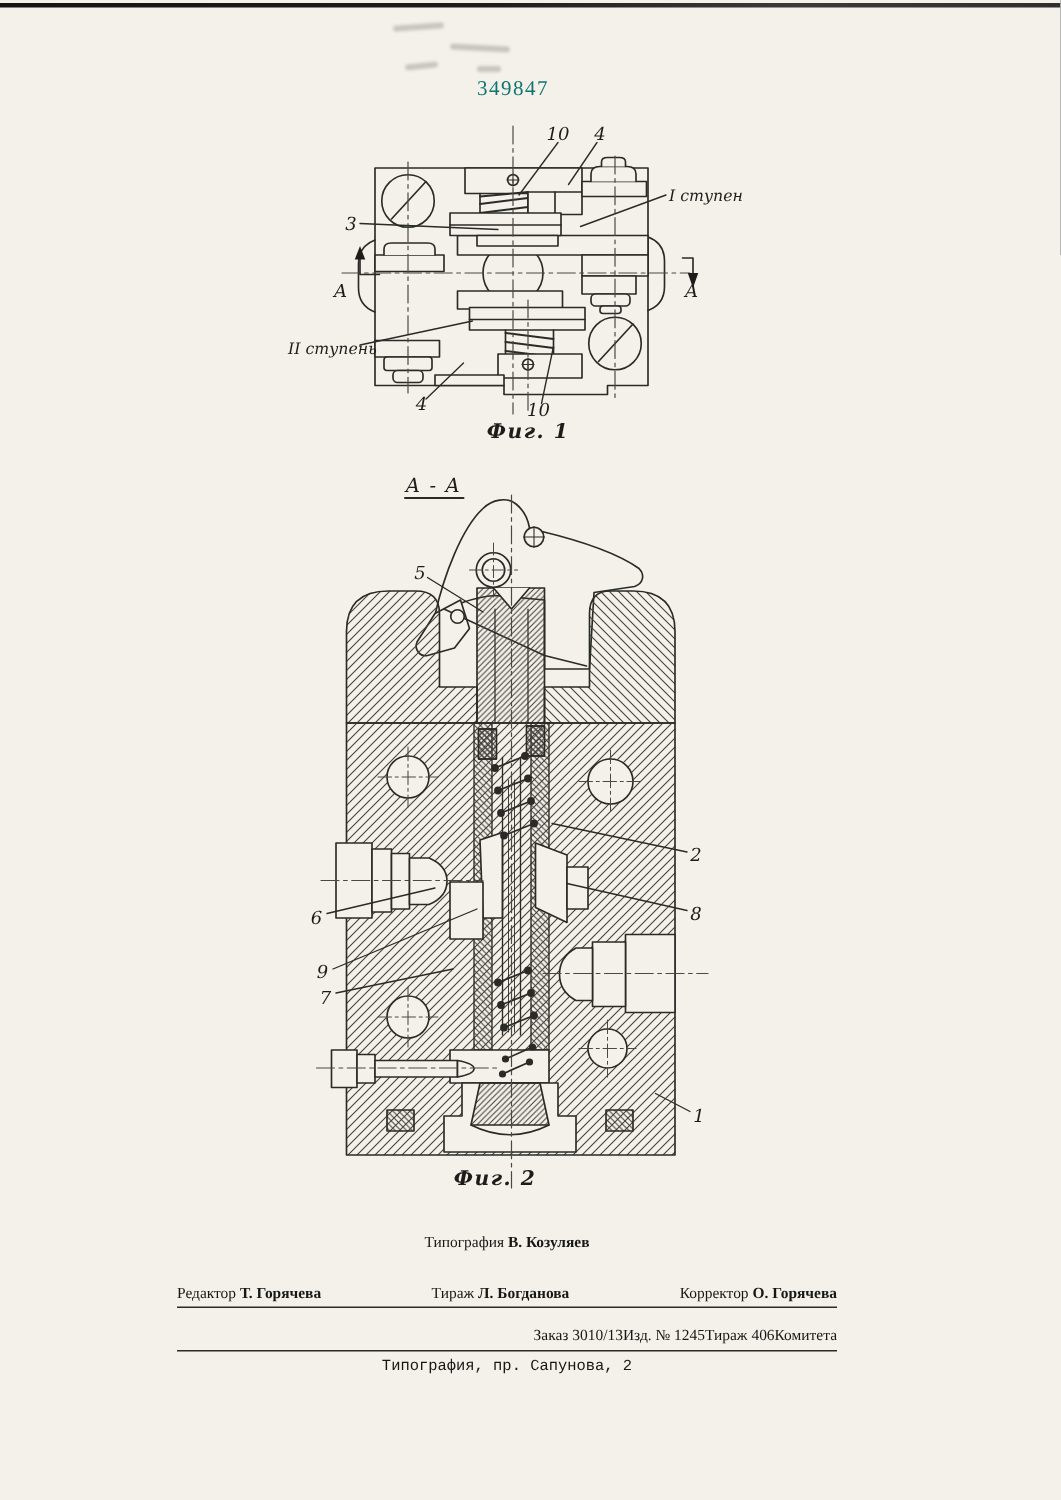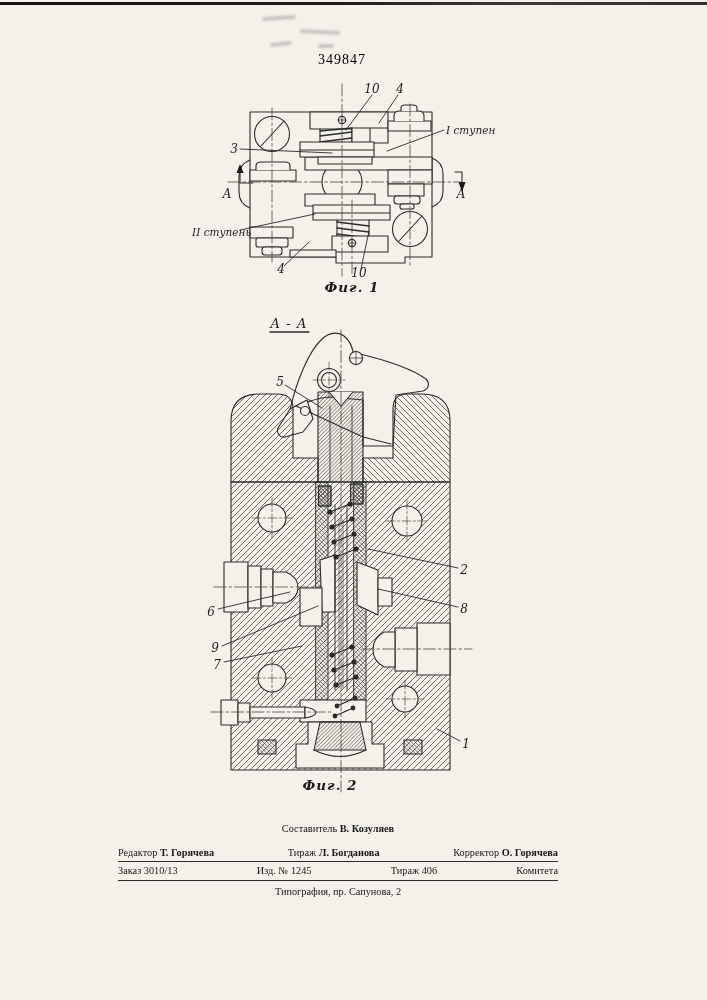--- a/index.html
+++ b/index.html
@@ -6,36 +6,36 @@
   #page{
     position:relative;width:707px;height:1000px;margin:0 auto;
     background:#f3f1ea;
     overflow:hidden;
     font-family:"Liberation Serif","DejaVu Serif",serif;
     color:#1c1c1a;
   }
   .topline{position:absolute;top:2px;left:0;width:707px;height:3px;
     background:linear-gradient(to right,#141414 0%,#1c1c1c 45%,#3a3a3a 75%,#2e2e2e 100%);}
   .smudge{position:absolute;background:rgba(40,40,40,.22);filter:blur(1.1px);border-radius:2px;}
-  .patnum{position:absolute;top:52px;left:318px;font-size:14px;letter-spacing:1px;color:#000000;}
+  .patnum{position:absolute;top:52px;left:318px;font-size:14px;letter-spacing:1px;color:#0f766e;}
   svg text{fill:#1d1c1a;stroke:none;}
   .ref{font:italic 12px "DejaVu Serif",serif;}
   .refsm{font:italic 10.5px "DejaVu Serif",serif;}
   .cap{font:italic bold 13.5px "DejaVu Serif",serif;letter-spacing:1px;}
   .sec{font:italic 13px "DejaVu Serif",serif;letter-spacing:1px;}
   .imprint{position:absolute;top:818px;left:118px;width:440px;font-size:10.3px;line-height:13px;color:#171715;}
   .imprint b{font-weight:bold;}
   .imp-center{text-align:center;}
   .imp-row{display:flex;justify-content:space-between;}
   .rule{border:none;border-top:1.2px solid #2b2a28;margin:2px 0 1px 0;height:0;}
-  .row-order{line-height:11px;margin-top:3px;}
+  .row-order{line-height:11px;margin-top:13px;justify-content:flex-end;}
   .org{line-height:11px;}
   .compiler{margin-top:4px;}
-  .editors{margin-top:11px;}
-  .printer{margin-top:4px;}
+  .editors{margin-top:21px;}
+  .printer{margin-top:4px;font-family:Liberation Mono, monospace;}
 </style>
 </head>
 <body>
 
 <div id="page">
 
   <div class="topline"></div>
   <div class="smudge" style="left:262px;top:16px;width:34px;height:4px;transform:rotate(-4deg);"></div>
   <div class="smudge" style="left:300px;top:30px;width:40px;height:4px;transform:rotate(3deg);"></div>
   <div class="smudge" style="left:270px;top:42px;width:22px;height:4px;transform:rotate(-6deg);"></div>
@@ -317,21 +317,21 @@
     <text class="ref" x="464" y="613" text-anchor="middle">8</text>
     <text class="ref" x="211" y="616" text-anchor="middle">6</text>
     <text class="ref" x="215" y="652" text-anchor="middle">9</text>
     <text class="ref" x="217" y="669" text-anchor="middle">7</text>
     <text class="ref" x="466" y="748" text-anchor="middle">1</text>
     <text class="cap" x="330" y="790" text-anchor="middle">Фиг. 2</text>
   </svg>
 
   <div class="imprint">
     <div class="imp-center compiler">
-      <span>Составитель</span>
+      <span>Типография</span>
       <b>В. Козуляев</b>
     </div>
     <div class="imp-row editors">
       <span>
         <span>Редактор</span>
         <b>Т. Горячева</b>
       </span>
       <span>
         <span>Тираж</span>
         <b>Л. Богданова</b>

